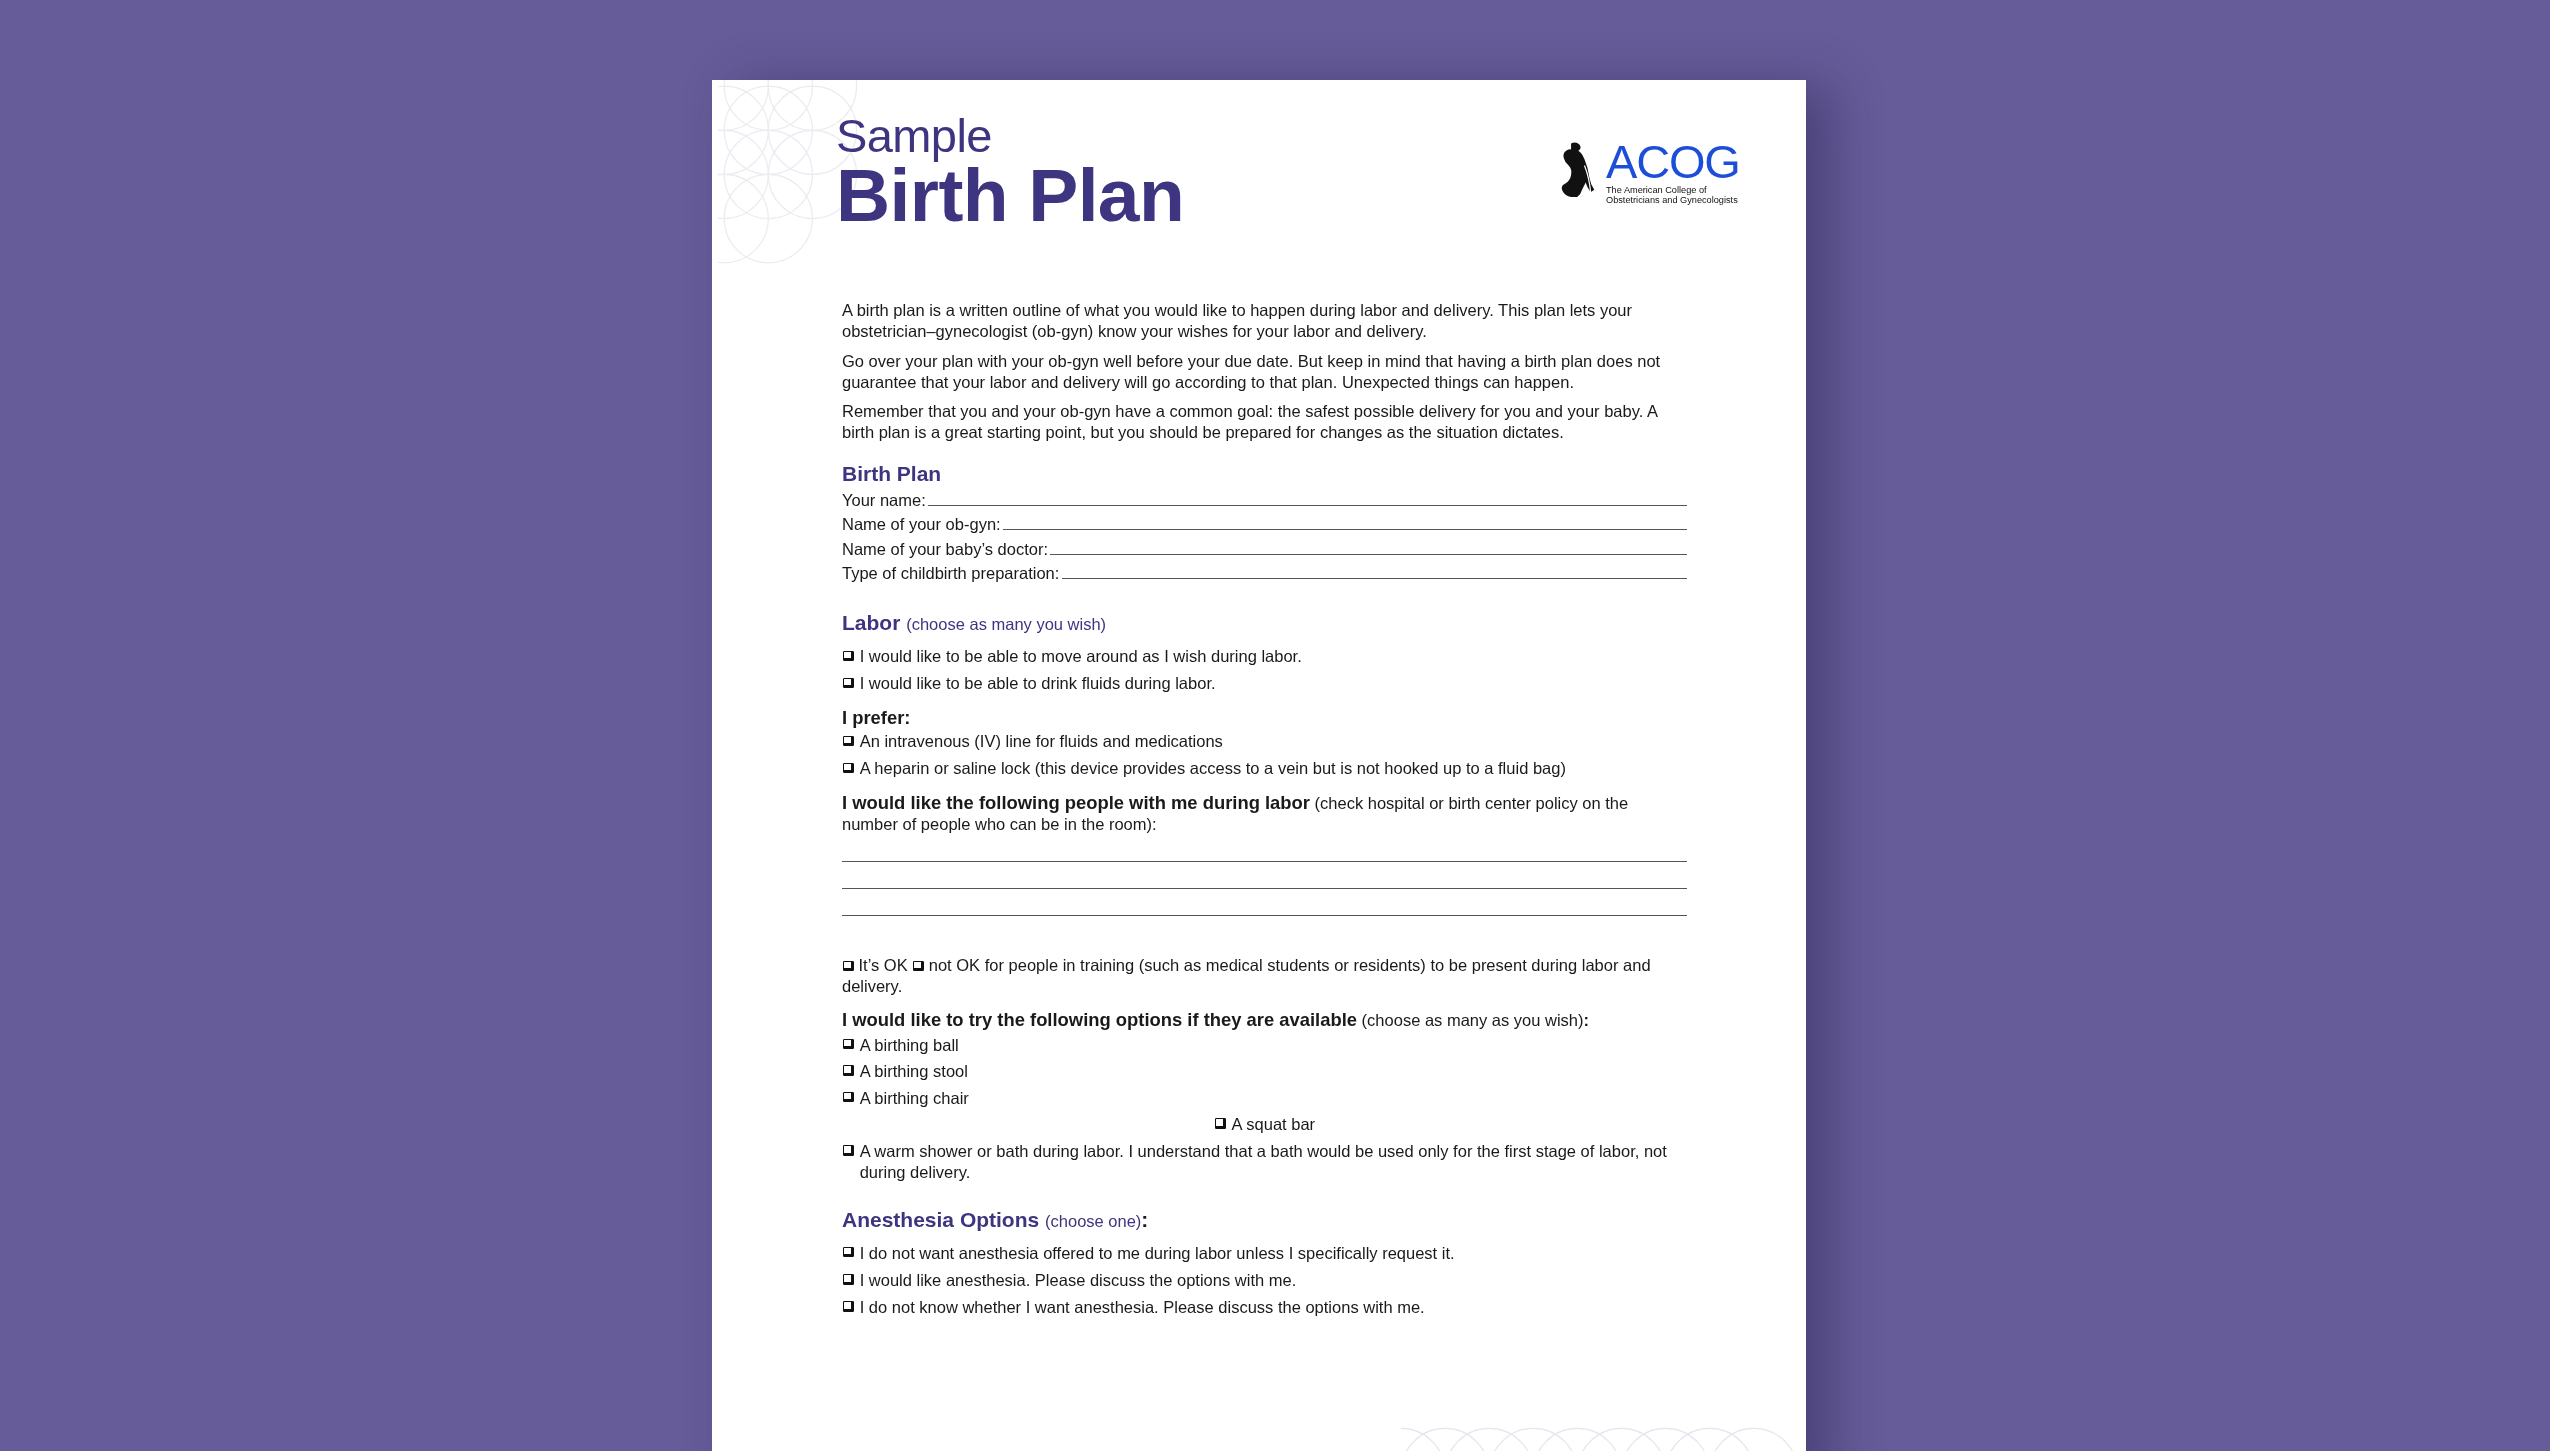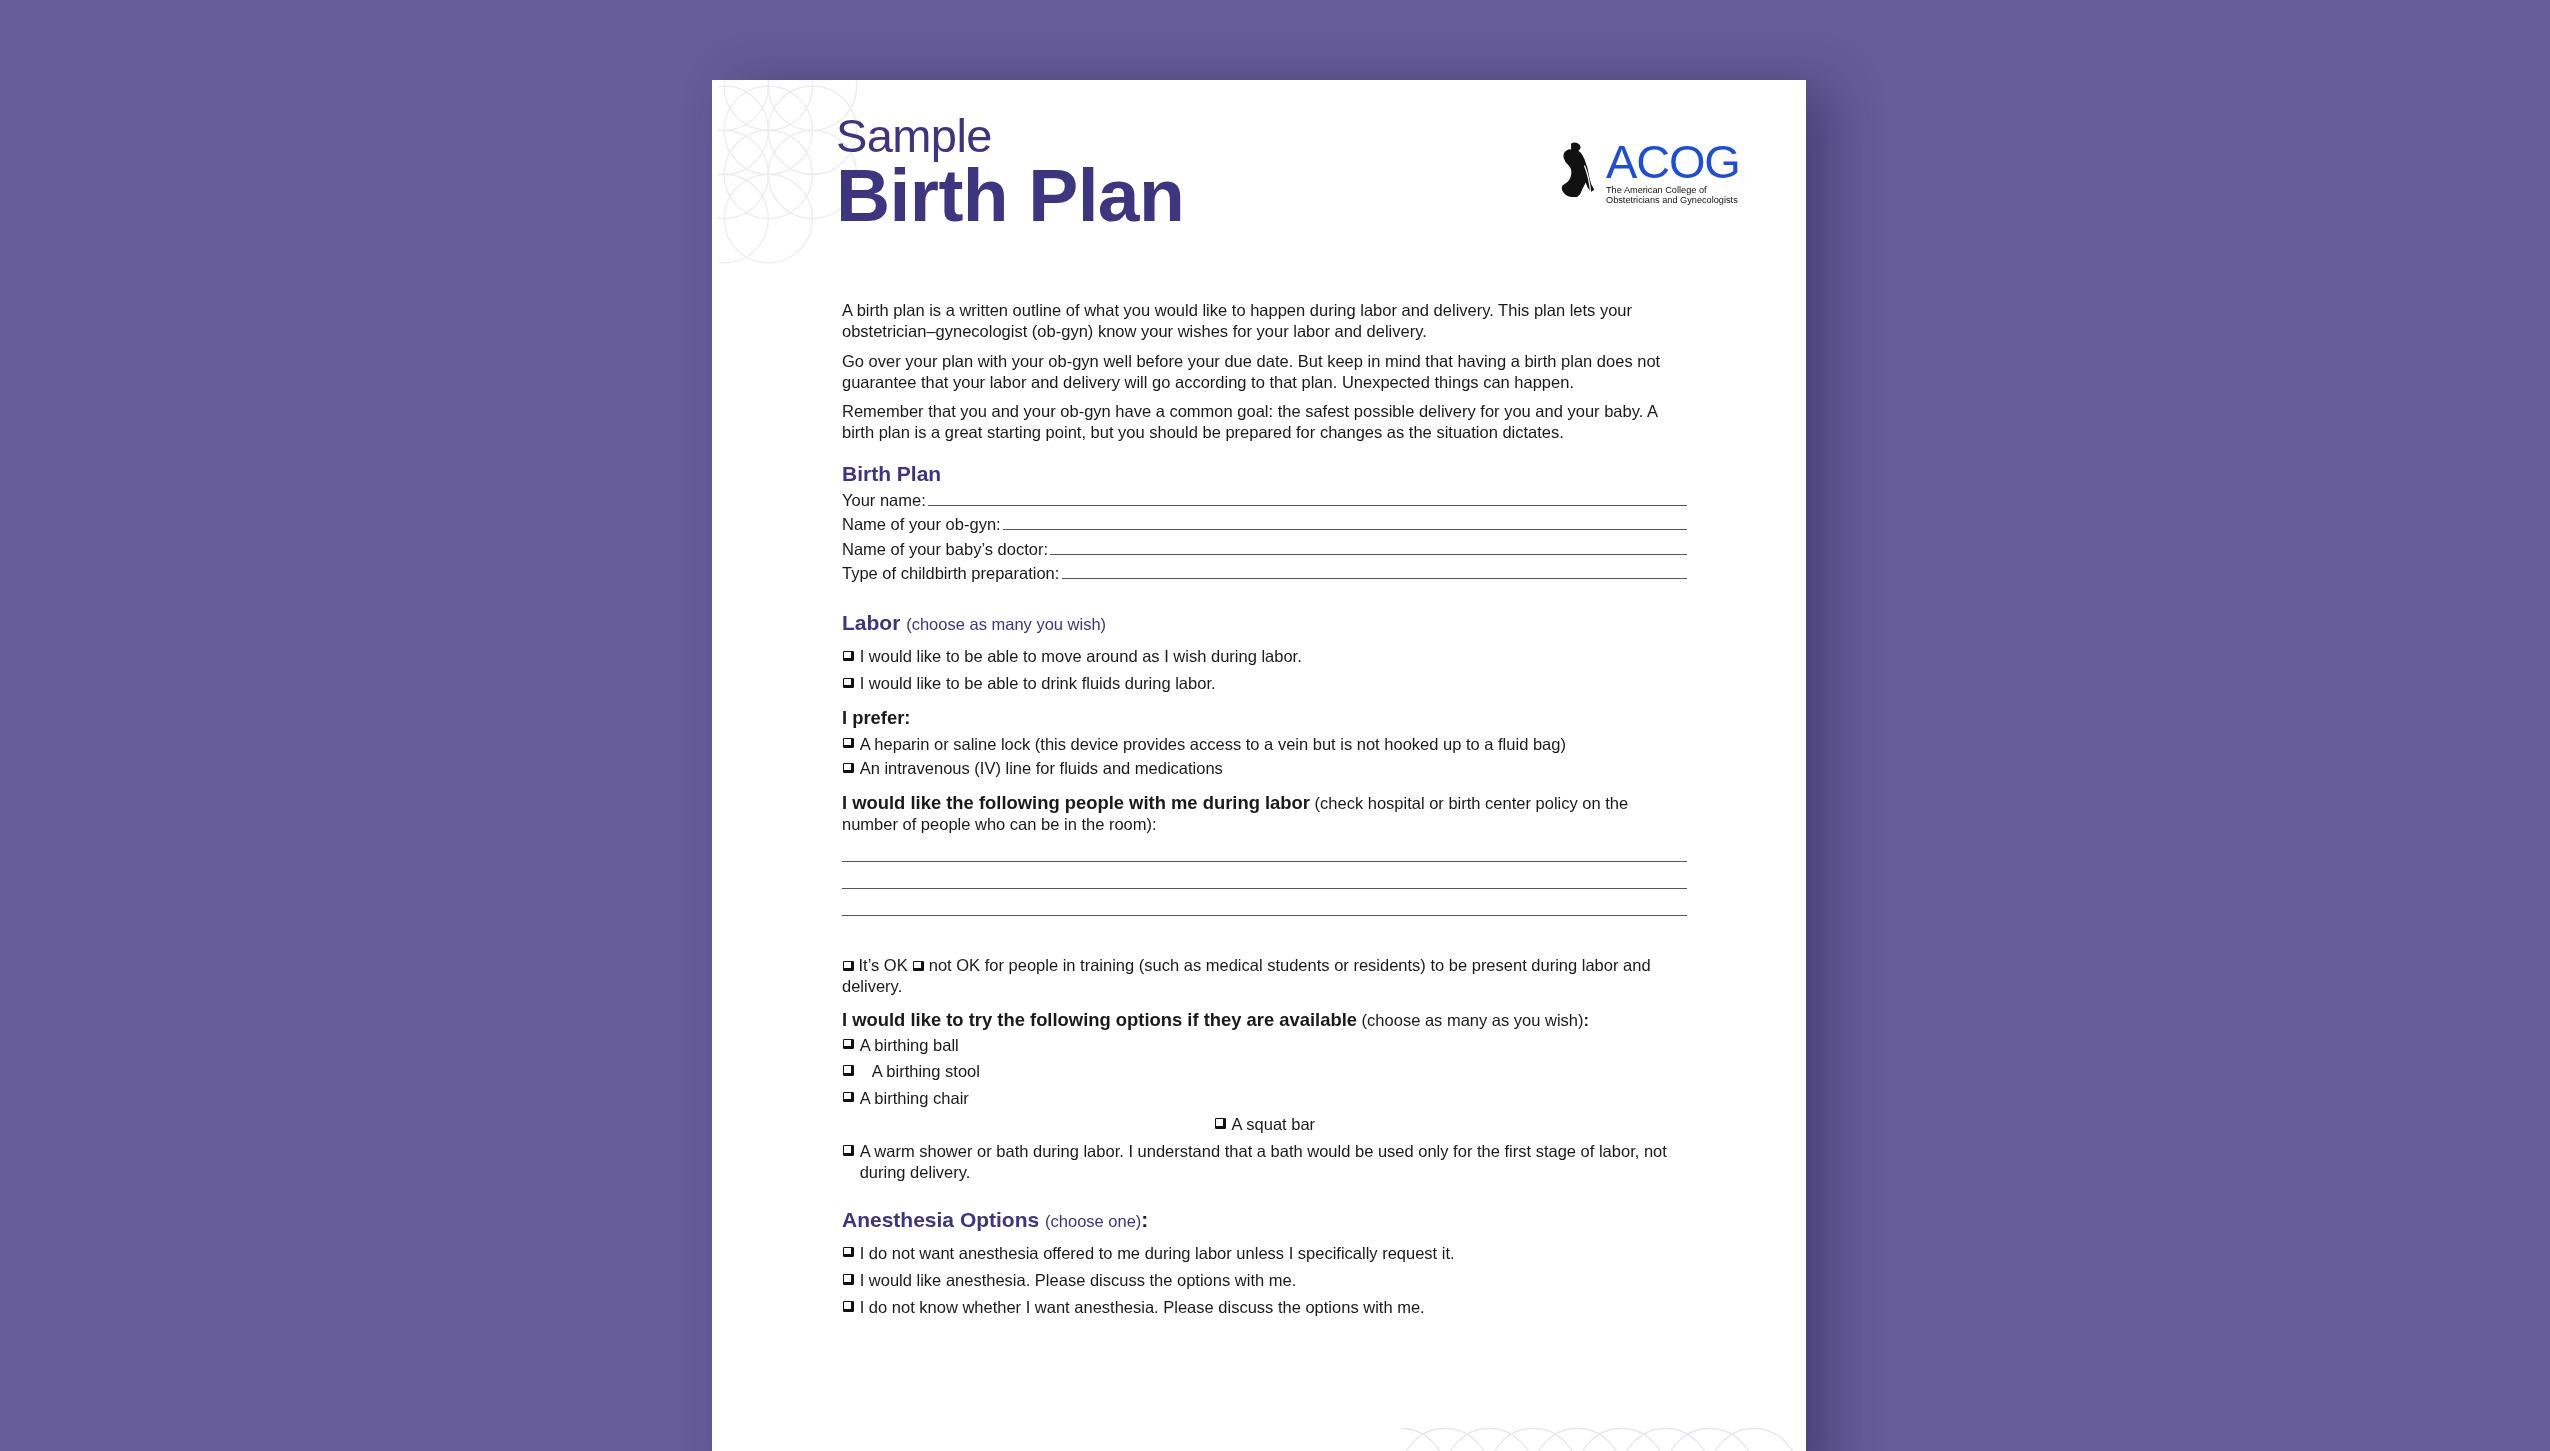--- a/index.html
+++ b/index.html
@@ -135,27 +135,27 @@
           <span class="cb"></span>
           <span>I would like to be able to move around as I wish during labor.</span>
         </div>
         <div class="cb-row" style="margin-top:6.1px;">
           <span class="cb"></span>
           <span>I would like to be able to drink fluids during labor.</span>
         </div>
       </div>
 
       <p class="subhead" style="margin-top:12.2px;">I prefer:</p>
+      <div class="cb-row" style="margin-top:3.7px;">
+        <span class="cb"></span>
+        <span>An intravenous (IV) line for fluids and medications</span>
+      </div>
       <div class="cb-row" style="margin-top:6.1px;">
         <span class="cb"></span>
         <span>A heparin or saline lock (this device provides access to a vein but is not hooked up to a fluid bag)</span>
-      </div>
-      <div class="cb-row" style="margin-top:3.7px;">
-        <span class="cb"></span>
-        <span>An intravenous (IV) line for fluids and medications</span>
       </div>
 
       <p style="margin:12.2px 0 0 0;">
         <span class="bold" style="font-size:18.4px;">I would like the following people with me during labor</span>
         <span>(check hospital or birth center policy on the number of people who can be in the room):</span>
       </p>
       <div style="margin-top:0;">
         <div class="blank"></div>
         <div class="blank"></div>
         <div class="blank"></div>
@@ -167,21 +167,21 @@
       </p>
 
       <p style="margin:12.2px 0 0 0;">
         <span class="bold" style="font-size:18.4px;">I would like to try the following options if they are available</span>
         <span>(choose as many as you wish)</span><span class="bold">:</span>
       </p>
       <div class="cb-row" style="margin-top:3.7px;">
         <span class="cb"></span>
         <span>A birthing ball</span>
       </div>
-      <div class="cb-row" style="margin-top:5.5px;gap:12px;">
+      <div class="cb-row" style="margin-top:5.5px;">
         <span class="cb"></span>
         <span>A birthing stool</span>
       </div>
       <div class="cb-row" style="margin-top:5.5px;">
         <span class="cb"></span>
         <span>A birthing chair</span>
       </div>
       <div class="cb-row" style="margin-top:5.5px;justify-content:center;">
         <span class="cb"></span>
         <span>A squat bar</span>

